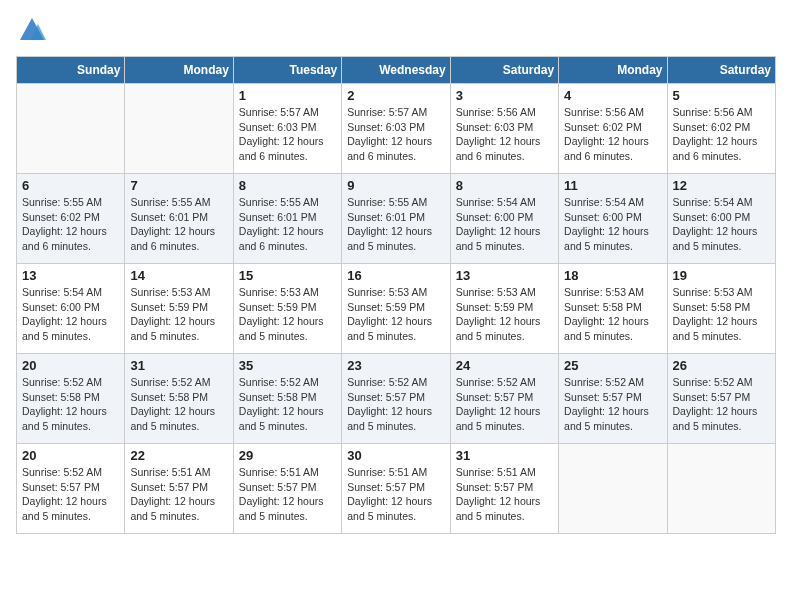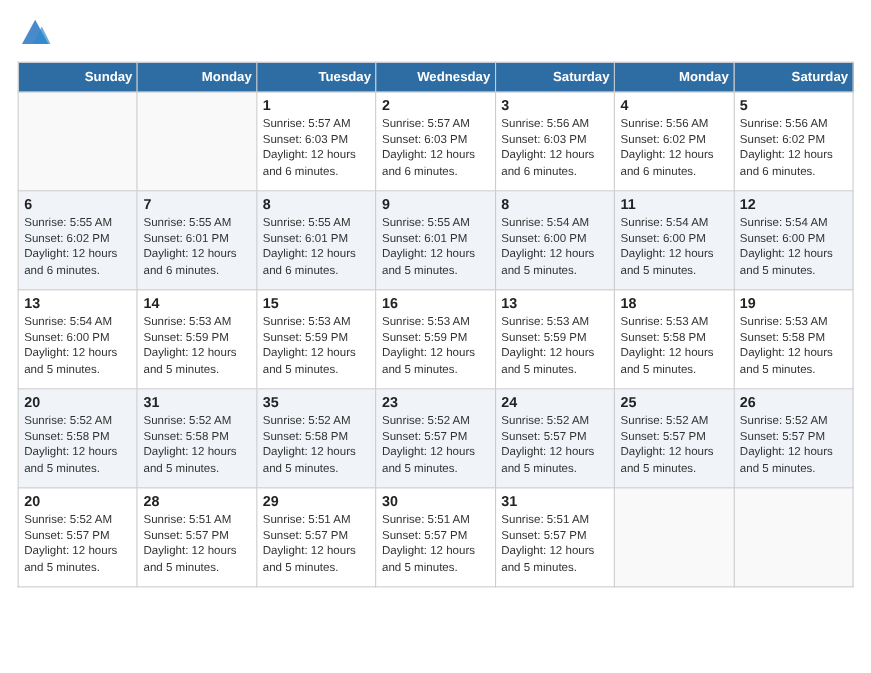--- a/index.html
+++ b/index.html
@@ -320,21 +320,21 @@
       </tr>
       <tr>
         <td>
           <span class="day-number">20</span>
           <div class="day-info" style="white-space: pre-line;">Sunrise: 5:52 AM
 Sunset: 5:57 PM
 Daylight: 12 hours
 and 5 minutes.</div>
         </td>
         <td>
-          <span class="day-number">28</span>
+          <span class="day-number">22</span>
           <div class="day-info" style="white-space: pre-line;">Sunrise: 5:51 AM
 Sunset: 5:57 PM
 Daylight: 12 hours
 and 5 minutes.</div>
         </td>
         <td>
           <span class="day-number">29</span>
           <div class="day-info" style="white-space: pre-line;">Sunrise: 5:51 AM
 Sunset: 5:57 PM
 Daylight: 12 hours

